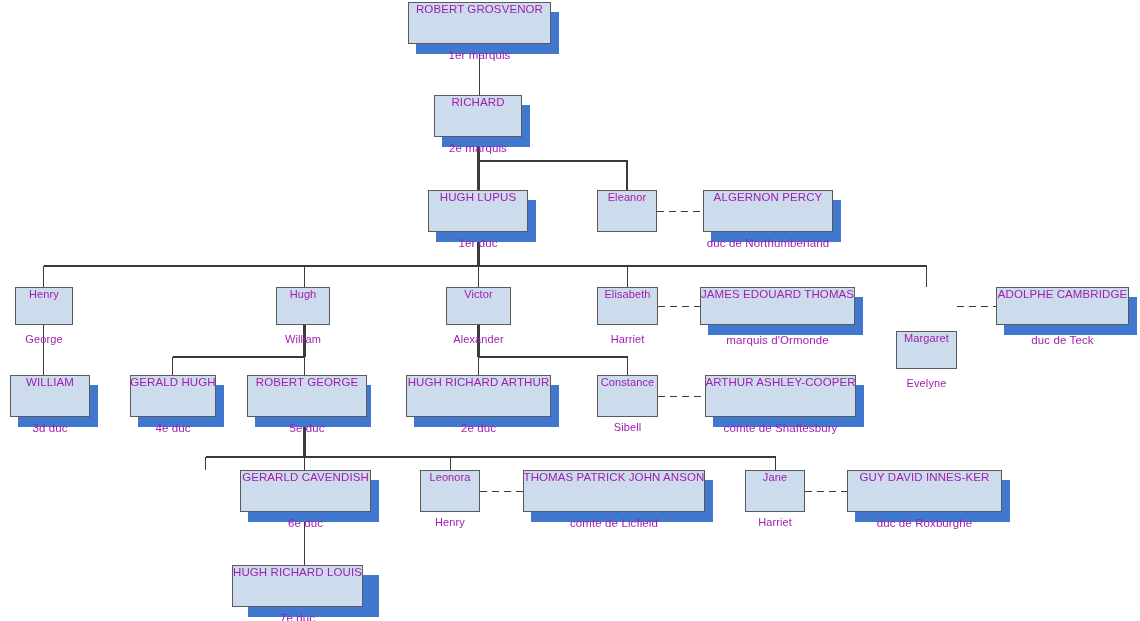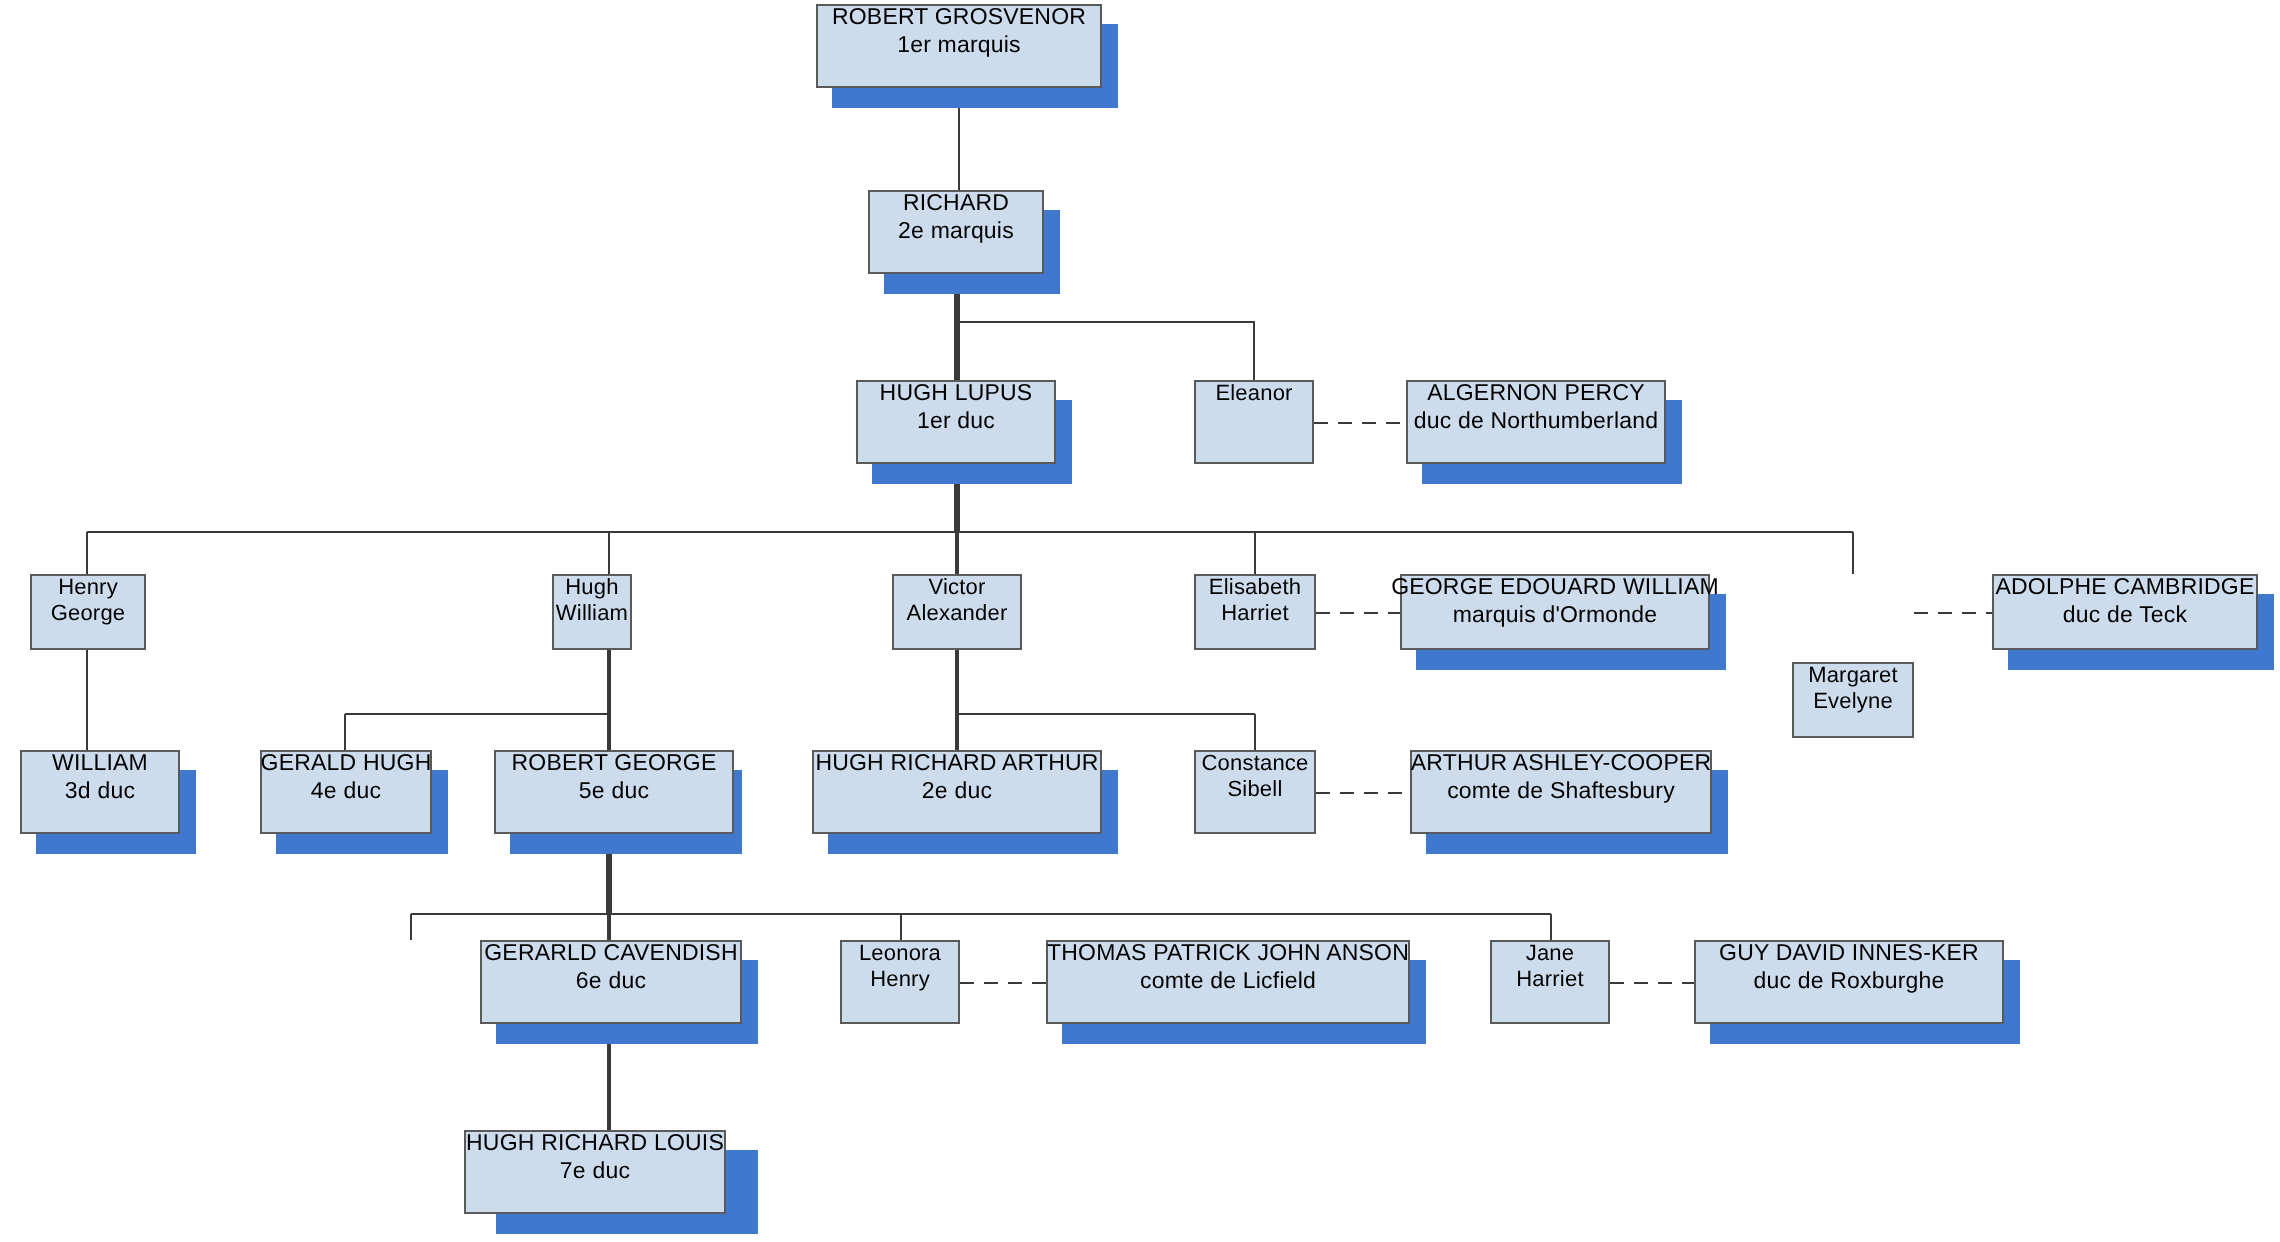--- a/index.html
+++ b/index.html
@@ -10,28 +10,29 @@
     font-family:"Liberation Sans","DejaVu Sans",sans-serif;
     overflow:hidden;
   }
   svg.wires{position:absolute;left:0;top:0;width:1140px;height:621px;}
 
   .node{
     position:absolute;
     box-sizing:border-box;
     background:#ccdcec;
     border:1.5px solid #5a5a5a;
-    color:#000000;
+    color:#a21caf;
     display:flex;
     flex-direction:column;
     align-items:center;
     justify-content:flex-start;
     text-align:center;
     line-height:1.18;
     z-index:3;
+    gap:32px;
   }
   .shadow{
     position:absolute;
     background:#3f78ce;
     z-index:1;
   }
   .n-title{font-size:11.5px;letter-spacing:.1px;white-space:nowrap;}
   .n-sub{font-size:11.5px;letter-spacing:.1px;white-space:nowrap;}
   .small .n-title{font-size:11px;}
   .small .n-sub{font-size:11px;}
@@ -123,34 +124,34 @@
         <div class="n-title">Eleanor</div>
       </div>
       <div class="node" style="left: 703px; top: 190px; width: 130px; height: 42px;">
         <div class="n-title">ALGERNON PERCY</div>
         <div class="n-sub">duc de Northumberland</div>
       </div>
       <div class="node small" style="left: 15px; top: 287px; width: 58px; height: 38px;">
         <div class="n-title">Henry</div>
         <div class="n-sub">George</div>
       </div>
-      <div class="node small" style="left: 276px; top: 287px; width: 40px; height: 38px;">
+      <div class="node small" style="left: 276px; top: 287px; width: 54px; height: 38px;">
         <div class="n-title">Hugh</div>
         <div class="n-sub">William</div>
       </div>
       <div class="node small" style="left: 446px; top: 287px; width: 65px; height: 38px;">
         <div class="n-title">Victor</div>
         <div class="n-sub">Alexander</div>
       </div>
       <div class="node small" style="left: 597px; top: 287px; width: 61px; height: 38px;">
         <div class="n-title">Elisabeth</div>
         <div class="n-sub">Harriet</div>
       </div>
       <div class="node" style="left: 700px; top: 287px; width: 155px; height: 38px;">
-        <div class="n-title">GEORGE EDOUARD WILLIAM</div>
+        <div class="n-title">JAMES EDOUARD THOMAS</div>
         <div class="n-sub">marquis d'Ormonde</div>
       </div>
       <div class="node small" style="left: 896px; top: 287px; width: 61px; height: 38px; margin-top: 44px;">
         <div class="n-title">Margaret</div>
         <div class="n-sub">Evelyne</div>
       </div>
       <div class="node" style="left: 996px; top: 287px; width: 133px; height: 38px;">
         <div class="n-title">ADOLPHE CAMBRIDGE</div>
         <div class="n-sub">duc de Teck</div>
       </div>

